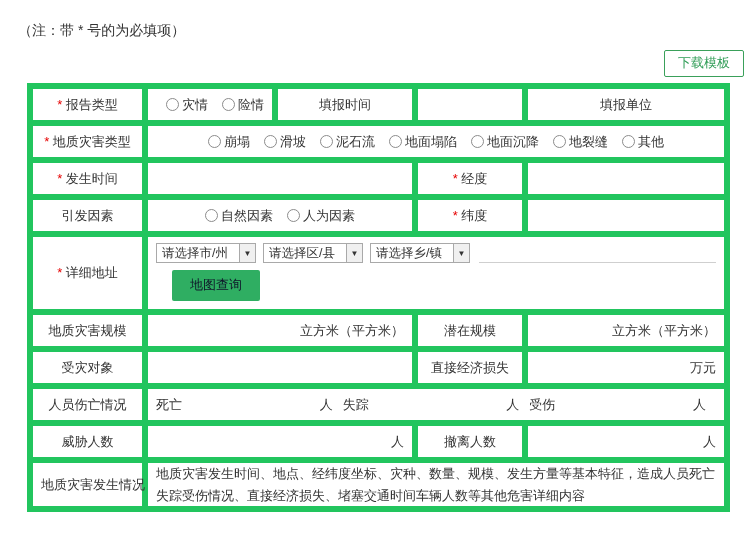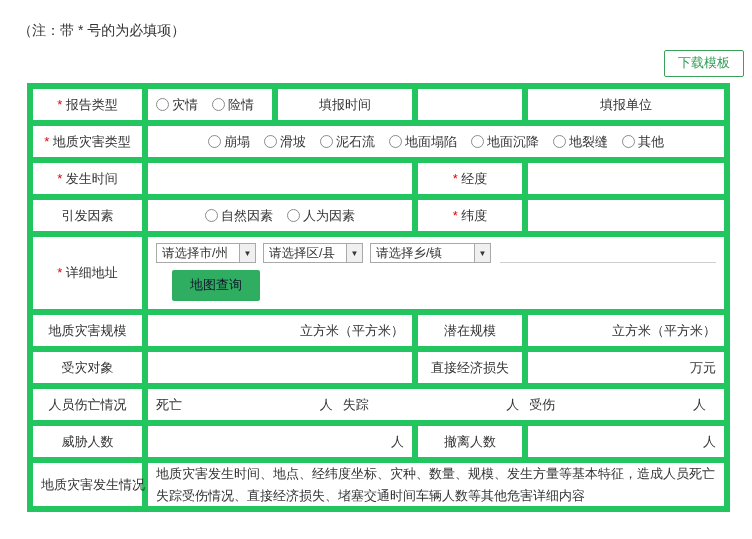--- a/index.html
+++ b/index.html
@@ -65,21 +65,21 @@
   }
   td.center { text-align: center; }
   td.right { text-align: right; }
   .radio-row {
     display: flex;
     align-items: center;
     justify-content: center;
     flex-wrap: wrap;
     gap: 14px;
   }
-  .radio-row.left { justify-content: flex-start; }
+  .radio-row.left { justify-content: flex-end; }
   .radio {
     display: inline-flex;
     align-items: center;
     gap: 3px;
     white-space: nowrap;
     cursor: pointer;
   }
   .radio .dot {
     width: 11px;
     height: 11px;
@@ -114,21 +114,21 @@
     background: #f0f0f0;
     border-left: 1px solid #a9a9a9;
     display: flex;
     align-items: center;
     justify-content: center;
     font-size: 8px;
     color: #333;
   }
   .sel-city { width: 100px; }
   .sel-district { width: 100px; }
-  .sel-town { width: 121px; }
+  .sel-town { width: 100px; }
   .addr-line {
     flex: 1;
     border-bottom: 1px solid #cfcfcf;
     height: 18px;
     margin-left: 2px;
   }
   .map-btn {
     display: inline-block;
     background: #2fae62;
     color: #0f172a;

